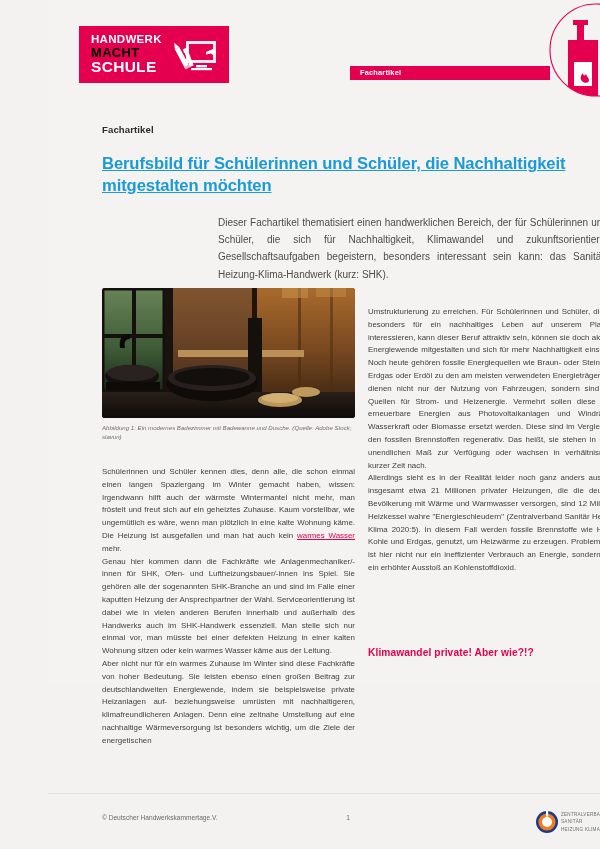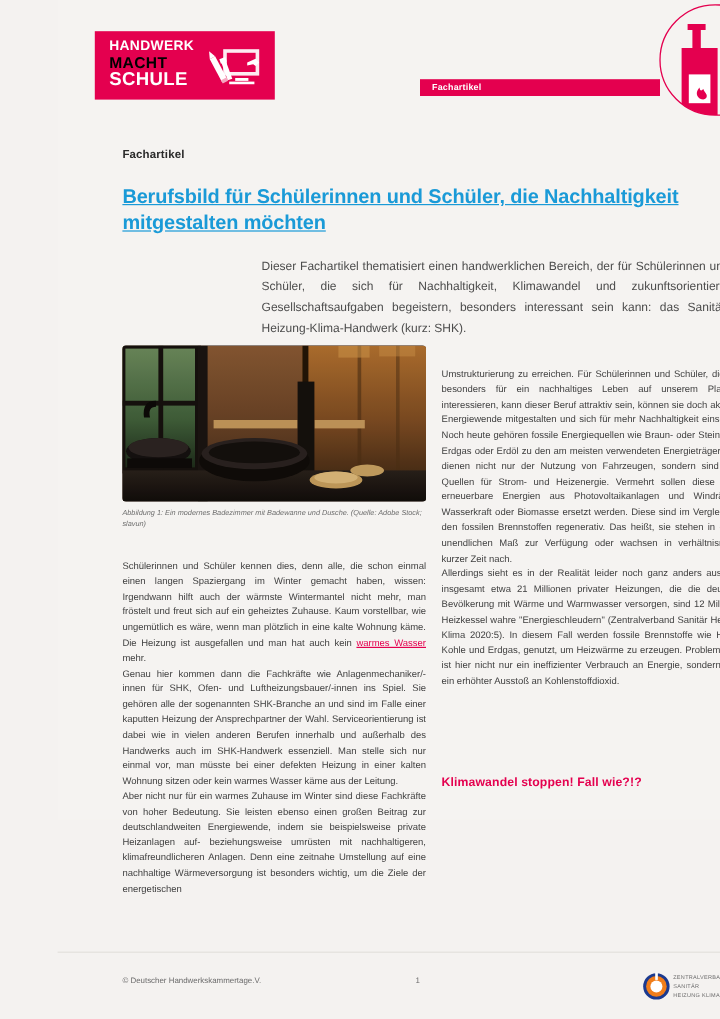--- a/index.html
+++ b/index.html
@@ -220,21 +220,21 @@
   <div class="col col-left">
     <p><span>Schülerinnen und Schüler kennen dies, denn alle, die schon einmal einen langen Spaziergang im Winter gemacht haben, wissen: Irgendwann hilft auch der wärmste Wintermantel nicht mehr, man fröstelt und freut sich auf ein geheiztes Zuhause. Kaum vorstellbar, wie ungemütlich es wäre, wenn man plötzlich in eine kalte Wohnung käme. Die Heizung ist ausgefallen und man hat auch kein </span><a href="#">warmes Wasser</a><span> mehr.</span></p>
     <p>Genau hier kommen dann die Fachkräfte wie Anlagenmechaniker/-innen für SHK, Ofen- und Luftheizungsbauer/-innen ins Spiel. Sie gehören alle der sogenannten SHK-Branche an und sind im Falle einer kaputten Heizung der Ansprechpartner der Wahl. Serviceorientierung ist dabei wie in vielen anderen Berufen innerhalb und außerhalb des Handwerks auch im SHK-Handwerk essenziell. Man stelle sich nur einmal vor, man müsste bei einer defekten Heizung in einer kalten Wohnung sitzen oder kein warmes Wasser käme aus der Leitung.</p>
     <p>Aber nicht nur für ein warmes Zuhause im Winter sind diese Fachkräfte von hoher Bedeutung. Sie leisten ebenso einen großen Beitrag zur deutschlandweiten Energiewende, indem sie beispielsweise private Heizanlagen auf- beziehungsweise umrüsten mit nachhaltigeren, klimafreundlicheren Anlagen. Denn eine zeitnahe Umstellung auf eine nachhaltige Wärmeversorgung ist besonders wichtig, um die Ziele der energetischen</p>
   </div>
 
   <div class="col col-right">
     <p>Umstrukturierung zu erreichen. Für Schülerinnen und Schüler, die sich besonders für ein nachhaltiges Leben auf unserem Planeten interessieren, kann dieser Beruf attraktiv sein, können sie doch aktiv die Energiewende mitgestalten und sich für mehr Nachhaltigkeit einsetzen. Noch heute gehören fossile Energiequellen wie Braun- oder Steinkohle, Erdgas oder Erdöl zu den am meisten verwendeten Energieträgern. Sie dienen nicht nur der Nutzung von Fahrzeugen, sondern sind auch Quellen für Strom- und Heizenergie. Vermehrt sollen diese durch erneuerbare Energien aus Photovoltaikanlagen und Windrädern, Wasserkraft oder Biomasse ersetzt werden. Diese sind im Vergleich zu den fossilen Brennstoffen regenerativ. Das heißt, sie stehen in einem unendlichen Maß zur Verfügung oder wachsen in verhältnismäßig kurzer Zeit nach.</p>
     <p>Allerdings sieht es in der Realität leider noch ganz anders aus. Von insgesamt etwa 21 Millionen privater Heizungen, die die deutsche Bevölkerung mit Wärme und Warmwasser versorgen, sind 12 Millionen Heizkessel wahre "Energieschleudern" (Zentralverband Sanitär Heizung Klima 2020:5). In diesem Fall werden fossile Brennstoffe wie Heizöl, Kohle und Erdgas, genutzt, um Heizwärme zu erzeugen. Problematisch ist hier nicht nur ein ineffizienter Verbrauch an Energie, sondern auch ein erhöhter Ausstoß an Kohlenstoffdioxid.</p>
   </div>
-  <div class="sub-red">Klimawandel stoppen! Fall wie?!?</div>
+  <div class="sub-red">Klimawandel private! Aber wie?!?</div>
 
   <div class="footer-rule"></div>
   <div class="foot-left">© Deutscher Handwerkskammertage.V.</div>
   <div class="foot-page">1</div>
   <div class="zv">
     <svg width="24" height="24" viewBox="0 0 24 24">
       <circle cx="12" cy="12" r="11" fill="#1b3a8f"></circle>
       <circle cx="12" cy="12" r="8.6" fill="#f07d1a"></circle>
       <circle cx="12" cy="12" r="5" fill="#ffffff"></circle>
       <rect x="11" y="0.6" width="2.2" height="6" fill="#ffffff"></rect>

